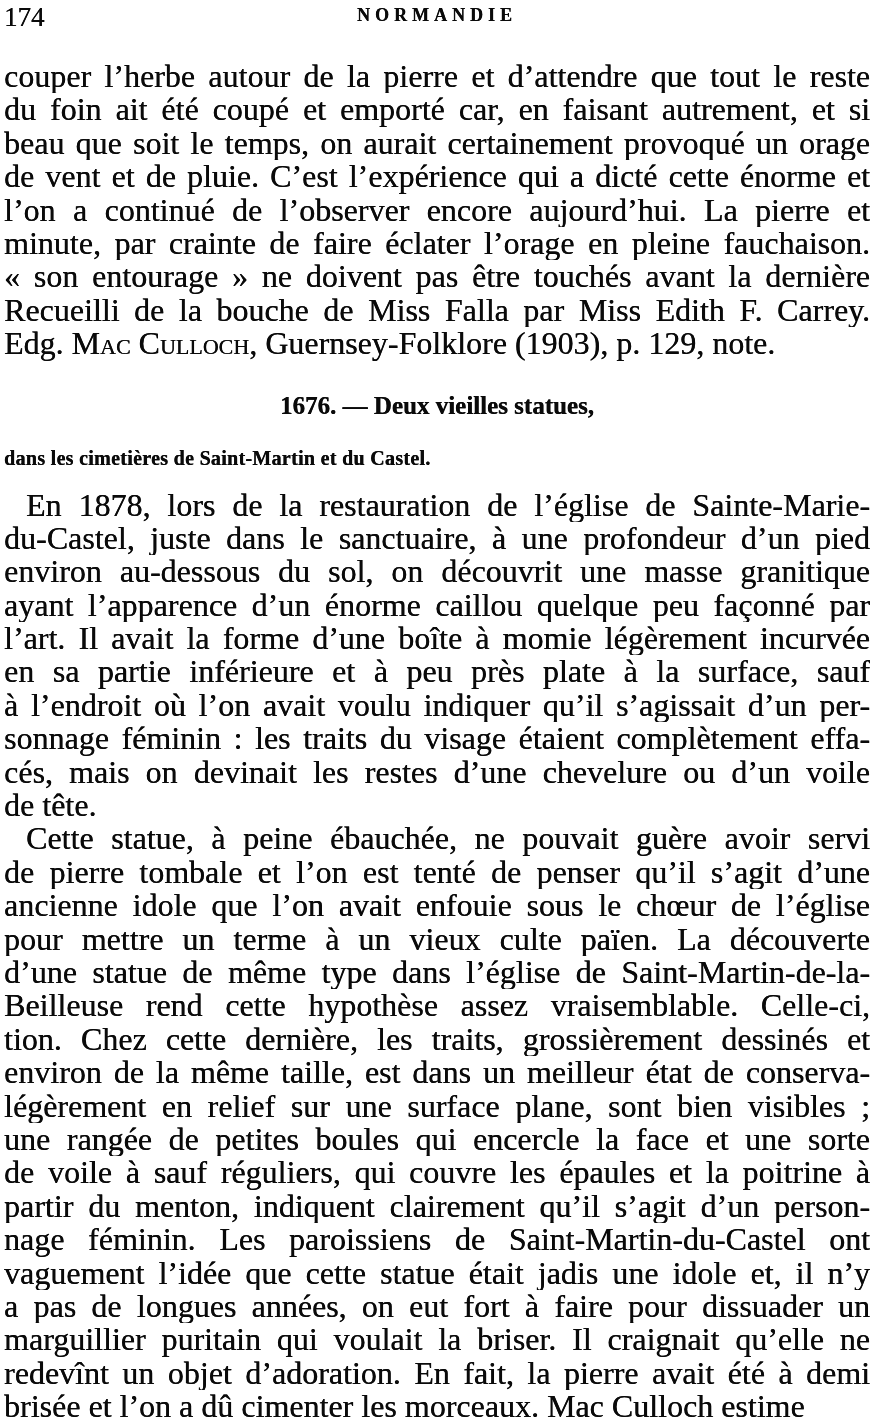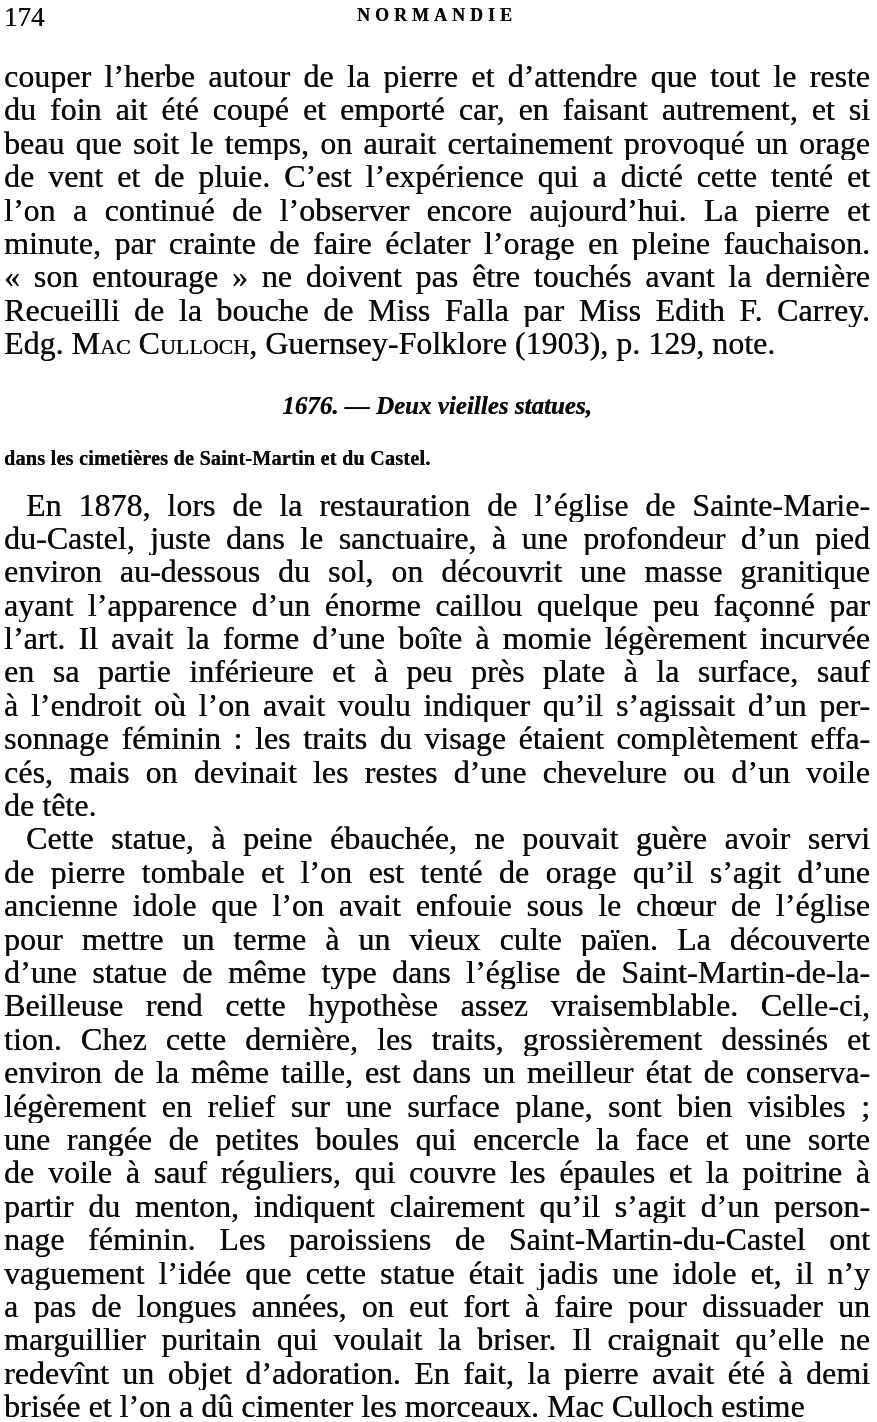--- a/index.html
+++ b/index.html
@@ -43,21 +43,20 @@
   .firstline { text-indent: 22px; }
   .p1 { margin-top: 8px; }
   .citation { text-align-last: left; }
   .smallcaps { font-variant: small-caps; }
   .italic { }
   .heading-main {
     margin-top: 30px;
     font-size: 25px; font-weight: bold;
     line-height: 30px;
     text-align: center;
-    font-style: italic;
   }
   .heading-sub {
     margin-top: 23px;
     font-size: 20px; font-weight: bold;
     letter-spacing: 0.3px;
     line-height: 28px;
     text-align: left;
   }
   .p2 { margin-top: 17px; }
 </style>
@@ -70,21 +69,21 @@
     <span class="page-num">174</span>
     <span class="running-title">NORMANDIE</span>
   </header>
 
   <main>
 
     <div class="para p1">
         <div class="line">couper l’herbe autour de la pierre et d’attendre que tout le reste</div>
         <div class="line">du foin ait été coupé et emporté car, en faisant autrement, et si</div>
         <div class="line">beau que soit le temps, on aurait certainement provoqué un orage</div>
-        <div class="line">de vent et de pluie. C’est l’expérience qui a dicté cette tenté et</div>
+        <div class="line">de vent et de pluie. C’est l’expérience qui a dicté cette énorme et</div>
         <div class="line">l’on a continué de l’observer encore aujourd’hui. La pierre et</div>
         <div class="line">minute, par crainte de faire éclater l’orage en pleine fauchaison.</div>
         <div class="line">« son entourage » ne doivent pas être touchés avant la dernière</div>
         <div class="line">Recueilli de la bouche de Miss Falla par Miss Edith F. Carrey.</div>
       </div>
 
     <div class="line citation"><span>Edg. </span><span class="smallcaps">Mac Culloch</span><span>, </span><span class="italic">Guernsey-Folklore</span><span> (1903), p. 129, note.</span></div>
 
     <h2 class="heading-main">1676. — Deux vieilles statues,</h2>
     <h3 class="heading-sub">dans les cimetières de Saint-Martin et du Castel.</h3>
@@ -97,21 +96,21 @@
         <div class="line">l’art. Il avait la forme d’une boîte à momie légèrement incurvée</div>
         <div class="line">en sa partie inférieure et à peu près plate à la surface, sauf</div>
         <div class="line">à l’endroit où l’on avait voulu indiquer qu’il s’agissait d’un per-</div>
         <div class="line">sonnage féminin : les traits du visage étaient complètement effa-</div>
         <div class="line">cés, mais on devinait les restes d’une chevelure ou d’un voile</div>
         <div class="line lastline">de tête.</div>
       </div>
 
     <div class="para indent-first">
         <div class="line firstline">Cette statue, à peine ébauchée, ne pouvait guère avoir servi</div>
-        <div class="line">de pierre tombale et l’on est tenté de orage qu’il s’agit d’une</div>
+        <div class="line">de pierre tombale et l’on est tenté de penser qu’il s’agit d’une</div>
         <div class="line">ancienne idole que l’on avait enfouie sous le chœur de l’église</div>
         <div class="line">pour mettre un terme à un vieux culte païen. La découverte</div>
         <div class="line">d’une statue de même type dans l’église de Saint-Martin-de-la-</div>
         <div class="line">Beilleuse rend cette hypothèse assez vraisemblable. Celle-ci,</div>
         <div class="line">tion. Chez cette dernière, les traits, grossièrement dessinés et</div>
         <div class="line">environ de la même taille, est dans un meilleur état de conserva-</div>
         <div class="line">légèrement en relief sur une surface plane, sont bien visibles ;</div>
         <div class="line">une rangée de petites boules qui encercle la face et une sorte</div>
         <div class="line">de voile à sauf réguliers, qui couvre les épaules et la poitrine à</div>
         <div class="line">partir du menton, indiquent clairement qu’il s’agit d’un person-</div>

